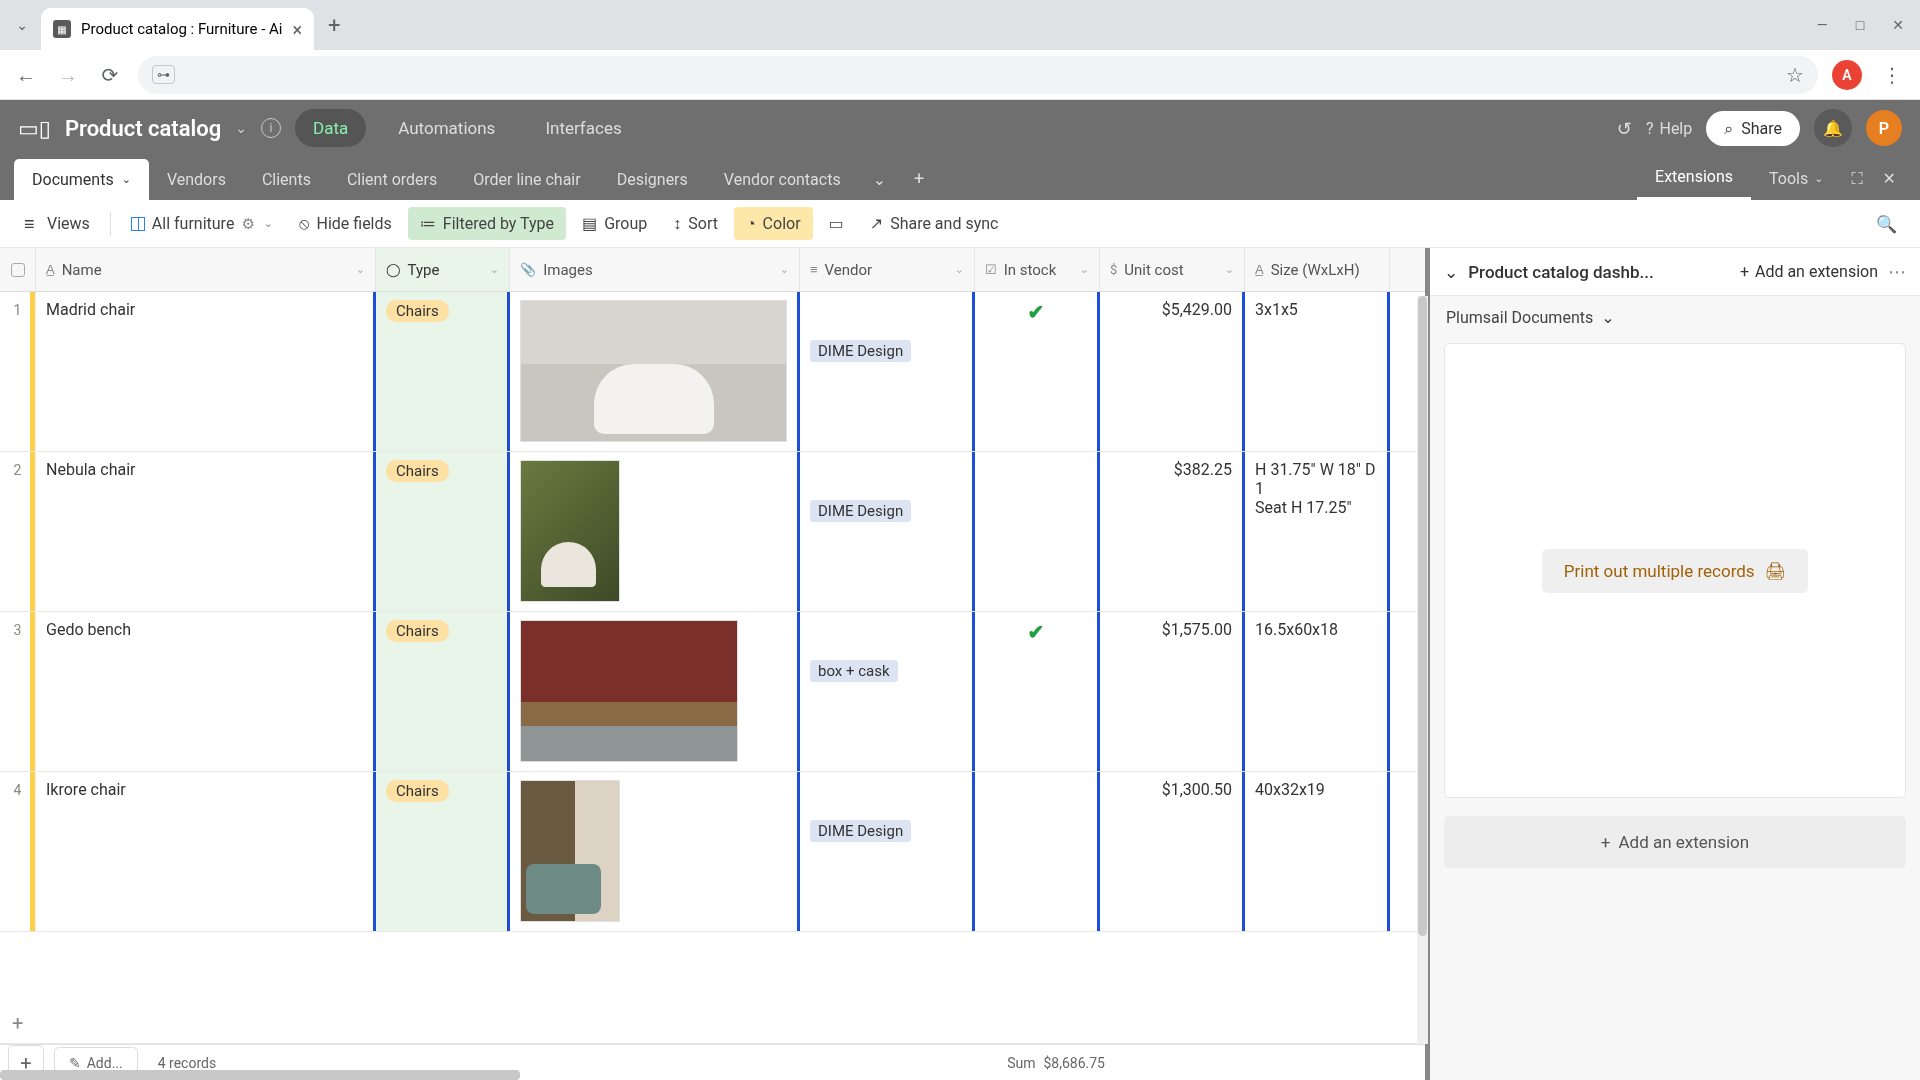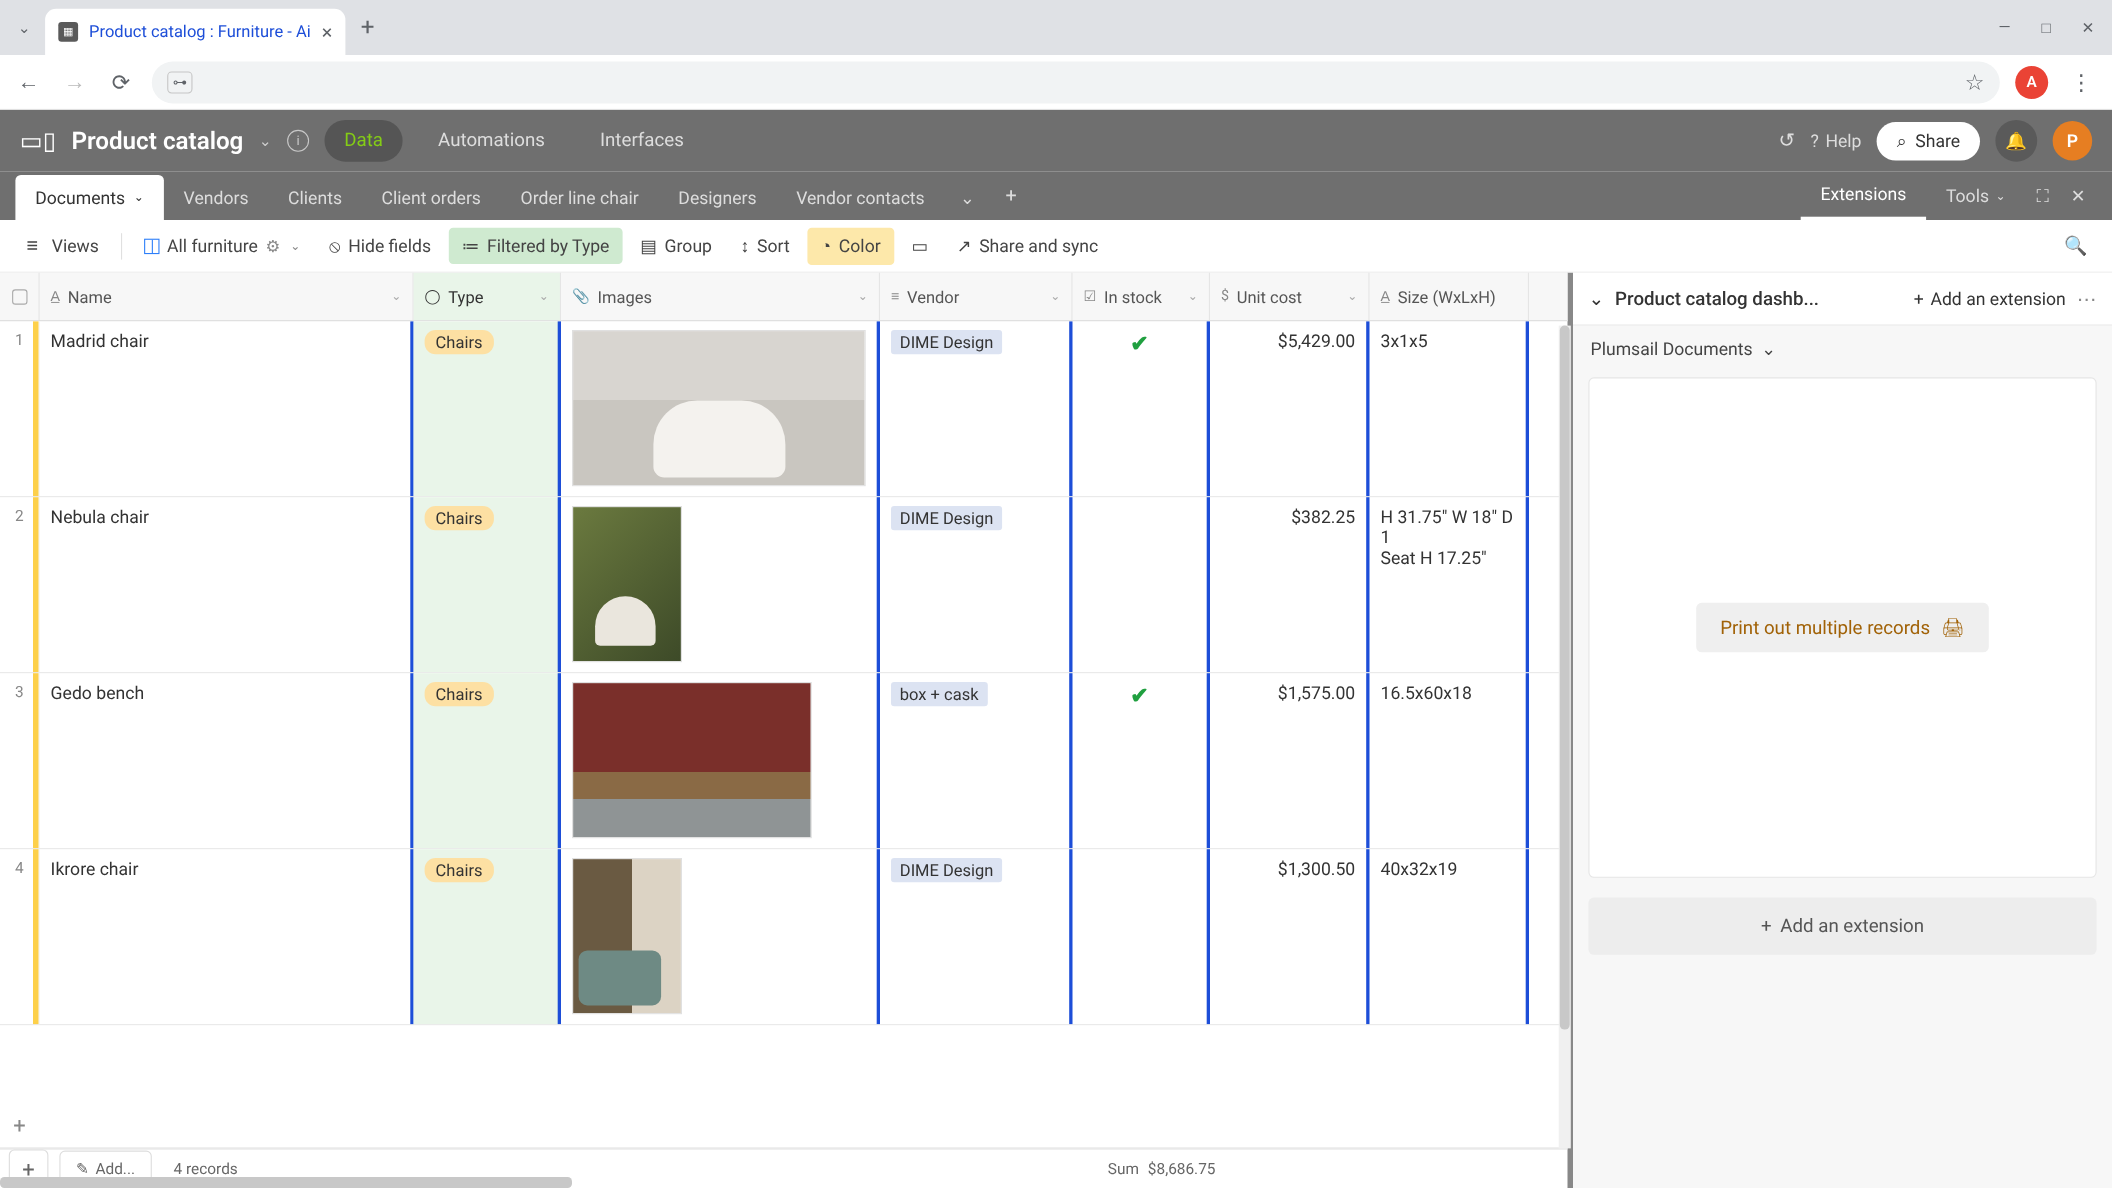--- a/index.html
+++ b/index.html
@@ -3,21 +3,21 @@
 <meta charset="utf-8">
 <style>
 * { margin:0; padding:0; box-sizing:border-box; font-family:-apple-system,BlinkMacSystemFont,"Segoe UI",Roboto,sans-serif; }
 body { width:1920px; height:1080px; overflow:hidden; background:#f5f5f5; transform-origin:top left; }
 
 
 .browser-chrome { background:#dfe1e5; height:50px; display:flex; align-items:center; padding:0 8px; }
 .tab-prefix { width:28px; height:28px; border-radius:50%; display:flex; align-items:center; justify-content:center; margin-right:5px; font-size:14px; color:#5f6368; }
 .browser-tab { background:#fff; height:42px; margin-top:8px; border-radius:10px 10px 0 0; display:flex; align-items:center; padding:0 12px; min-width:260px; position:relative; }
 .tab-favicon { width:18px; height:18px; background:#5a5a5a; border-radius:3px; margin-right:10px; display:flex; align-items:center; justify-content:center; font-size:10px; color:#fff; }
-.tab-title { font-size:15px; color:#1d4ed8; flex:1; white-space:nowrap; overflow:hidden; text-overflow:ellipsis; }
+.tab-title { font-size:15px; color:#000000; flex:1; white-space:nowrap; overflow:hidden; text-overflow:ellipsis; }
 .tab-close { font-size:18px; color:#5f6368; margin-left:10px; cursor:pointer; }
 .tab-add { font-size:22px; color:#5f6368; margin-left:14px; cursor:pointer; }
 .win-controls { margin-left:auto; display:flex; gap:28px; color:#5f6368; font-size:14px; padding-right:8px;}
 .win-btn { cursor:pointer; }
 
 .addr-bar { background:#fff; height:50px; display:flex; align-items:center; padding:0 12px; gap:14px; border-bottom:1px solid #e0e0e0;}
 .nav-btn { width:28px; height:28px; display:flex; align-items:center; justify-content:center; color:#5f6368; font-size:20px; cursor:pointer; }
 .nav-btn.dis { color:#bababa; }
 .url-wrap { flex:1; height:38px; background:#f1f3f4; border-radius:19px; display:flex; align-items:center; padding:0 14px; gap:10px; }
 .site-ctrl { font-size:13px; color:#5f6368; border:1px solid #c6c6c6; border-radius:4px; padding:1px 4px;}
@@ -26,21 +26,21 @@
 .avatar-red { width:30px; height:30px; border-radius:50%; background:#ea4335; color:#fff; display:flex; align-items:center; justify-content:center; font-size:14px; font-weight:600; }
 .menu-dots { font-size:20px; color:#5f6368; cursor:pointer; padding:0 6px;}
 
 
 .app-header { background:#6f6f6f; height:56px; display:flex; align-items:center; padding:0 18px; color:#fff; gap:14px; }
 .book-icon { font-size:22px; }
 .app-title { font-size:22px; font-weight:600; }
 .app-title-caret { font-size:14px; color:#d0d0d0; }
 .info-icn { width:20px;height:20px;border:1.5px solid #c8c8c8;border-radius:50%;display:flex;align-items:center;justify-content:center;font-size:12px;color:#c8c8c8;}
 .nav-pill { padding:9px 18px; border-radius:20px; font-size:17px; color:#ddd; cursor:pointer;}
-.nav-pill.active { background:#555; color:#84cc16; }
+.nav-pill.active { background:#555; color:#86efac; }
 .hdr-right { margin-left:auto; display:flex; align-items:center; gap:14px; }
 .hdr-ic { font-size:18px; color:#ddd; cursor:pointer; }
 .help-wrap { display:flex; align-items:center; gap:6px; color:#ddd; font-size:16px;}
 .share-pill { background:#fff; color:#333; padding:8px 18px; border-radius:20px; display:flex; align-items:center; gap:8px; font-size:16px;}
 .bell-wrap { width:38px;height:38px;border-radius:50%;background:#5a5a5a;display:flex;align-items:center;justify-content:center;}
 .avatar-p { width:36px;height:36px;border-radius:50%;background:#e67e22;color:#fff;display:flex;align-items:center;justify-content:center;font-weight:600; }
 
 
 .table-tabs { background:#6f6f6f; height:44px; display:flex; align-items:flex-end; padding:0 14px; }
 .ttab { padding:11px 18px; font-size:16px; color:#ddd; cursor:pointer; display:flex; align-items:center; gap:8px;}
@@ -84,21 +84,21 @@
 .hic { font-size:13px; color:#888;}
 
 
 .grid-rows { flex:1; overflow:auto; }
 .row { display:flex; border-bottom:1px solid #e8e8e8; min-height:160px; }
 .row .num { width:36px; display:flex; justify-content:center; padding-top:10px; font-size:14px; color:#888; border-right:1px solid #eee; position:relative;}
 .row .bar { position:absolute; right:0; top:0; bottom:0; width:5px; background:#fdd04a;}
 .dcell { padding:8px 10px; border-right:3px solid #1d4ed8; font-size:16px; color:#333;}
 .dcell.c-type { background:#e9f5e9;}
 .tag-chair { background:#fde0a3; padding:2px 10px; border-radius:10px; font-size:15px; display:inline-block;}
-.tag-vend { background:#dce3f2; padding:2px 8px; border-radius:3px; font-size:15px; display:inline-block;}
+.tag-vend { background:#dce3f2; padding:2px 8px; border-radius:3px; font-size:15px; display:inline-block;margin-top:40px;}
 .chk-mark { color:#20a040; font-size:20px; font-weight:bold; text-align:center; width:100%;}
 .dcell.c-cost { text-align:right;}
 .thumb { height:142px; display:flex; gap:6px;}
 .thumb .img { border:1px solid #e0e0e0;}
 
 .img1 { width:280px; background:linear-gradient(#d8d5d0 0%,#d8d5d0 45%,#c9c6c0 45%,#c9c6c0 100%); position:relative;}
 .img1::after{content:"";position:absolute;left:50%;top:45%;transform:translateX(-50%);width:120px;height:70px;background:#f4f2ee;border-radius:40px 40px 10px 10px;}
 .img2 { width:100px; background:linear-gradient(135deg,#6b7a3f,#3d4a28); position:relative;}
 .img2::after{content:"";position:absolute;left:20%;bottom:10%;width:55px;height:45px;background:#eae6dd;border-radius:30px 30px 5px 5px;}
 .img3 { width:218px; background:linear-gradient(#7a2f2a 0%,#7a2f2a 58%,#8a6a45 58%,#8a6a45 75%,#8f9495 75%);}

